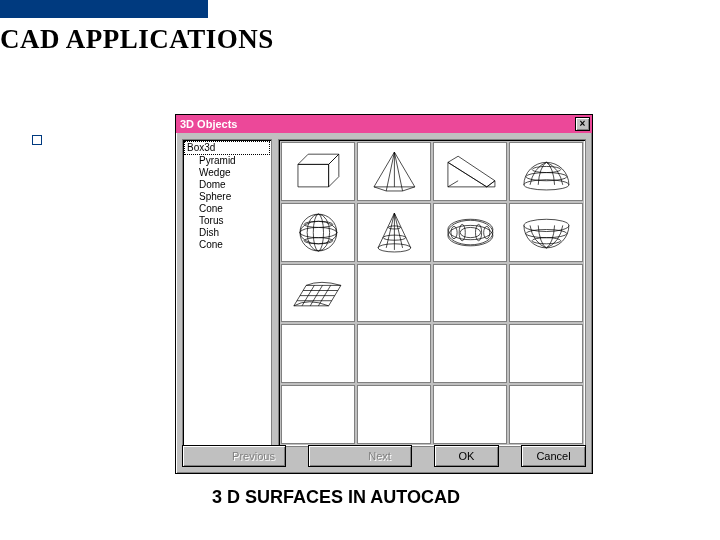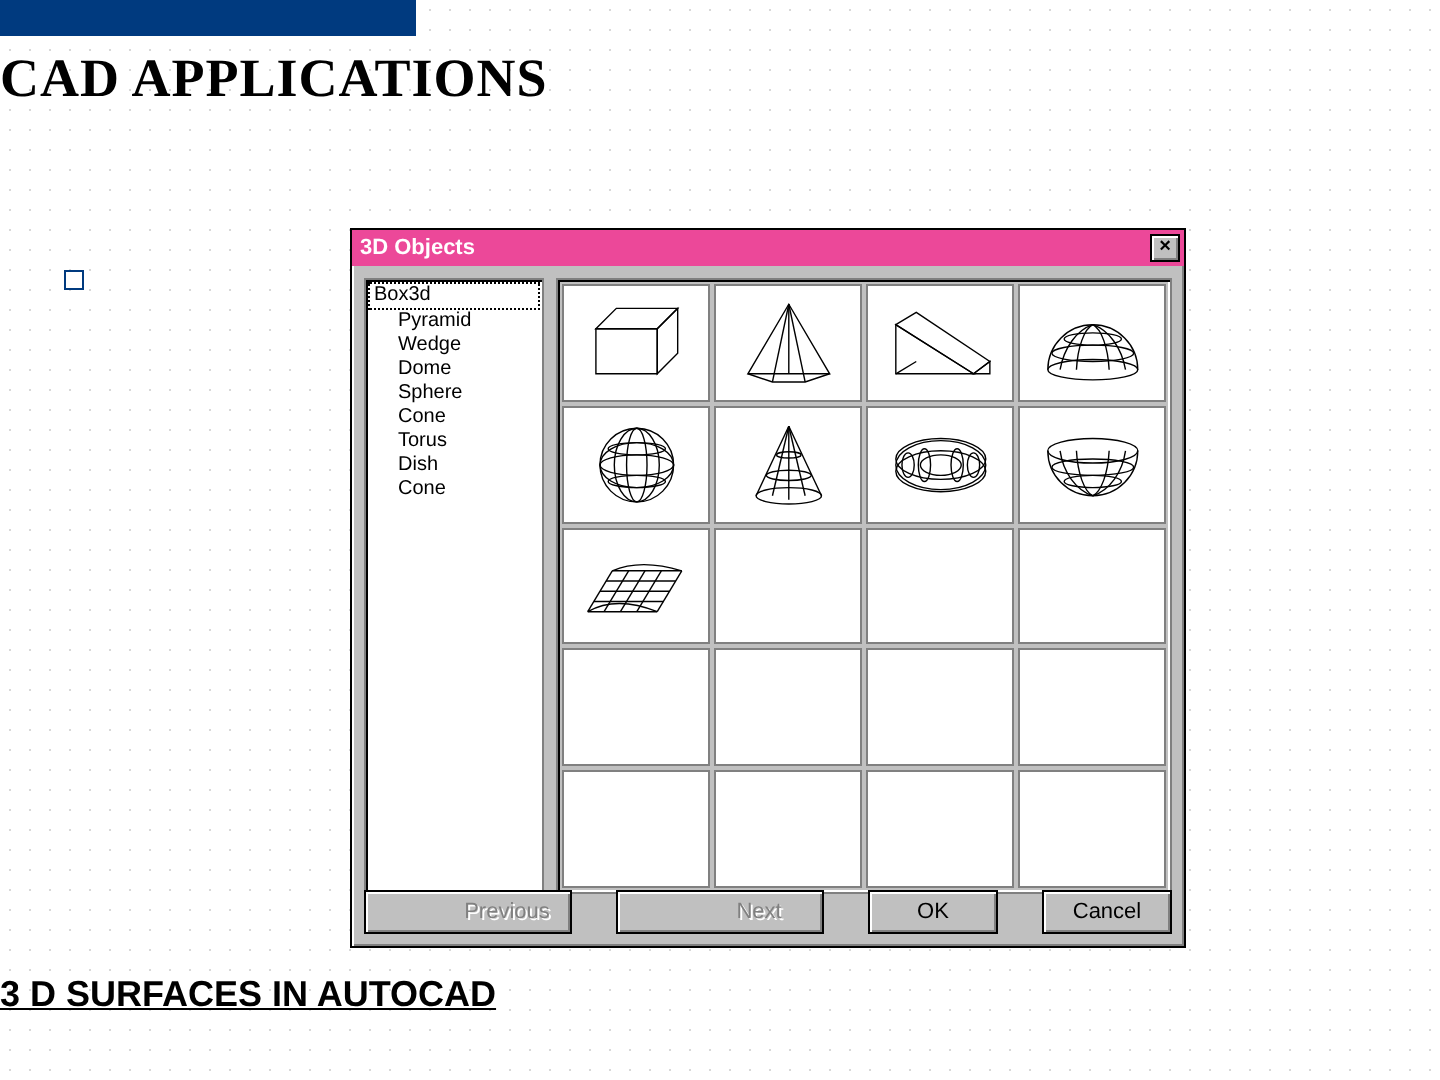--- a/index.html
+++ b/index.html
@@ -48,25 +48,24 @@
     height: 10px;
     background: #fff;
     border: 1px solid #003a7f;
     z-index: 2;
   }
   .subtitle {
     position: absolute;
     top: 487px;
     left: 0;
     width: 672px;
-    text-align: left;
+    text-align: center;
     font: bold 18px Arial, sans-serif;
     color: #000;
     z-index: 2;
-    text-decoration: underline;
   }
   
   .dialog {
     position: absolute;
     left: 175px;
     top: 114px;
     width: 418px;
     height: 360px;
     background: #c0c0c0;
     border: 1px solid #000;

